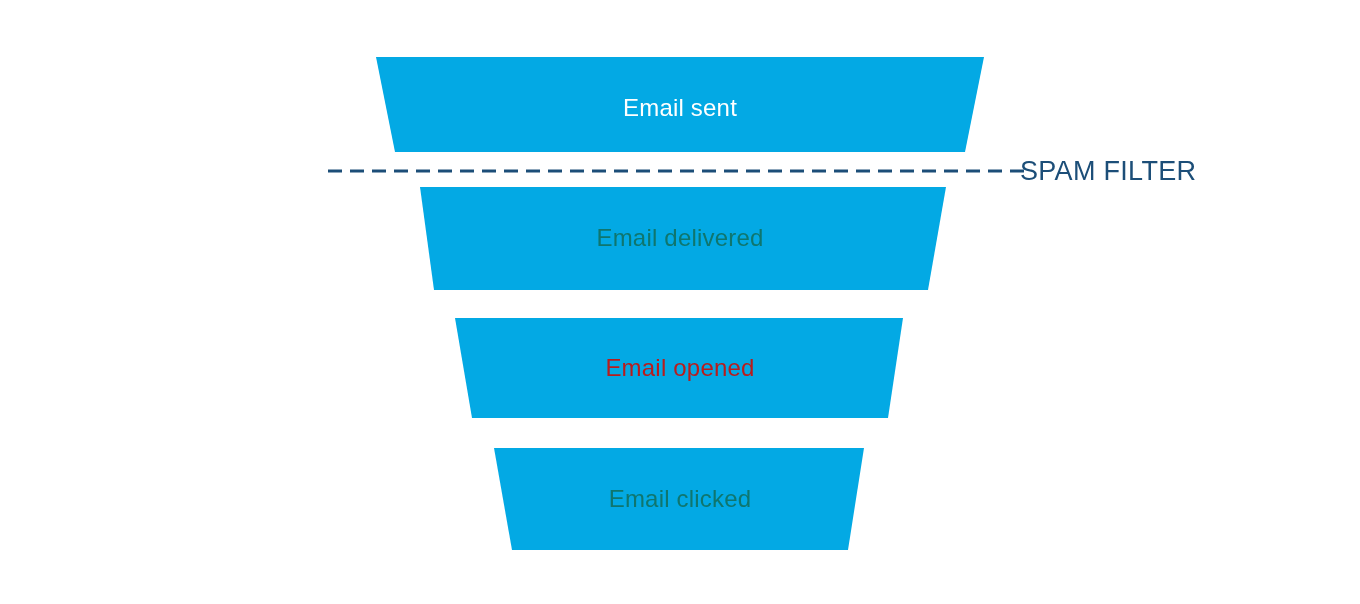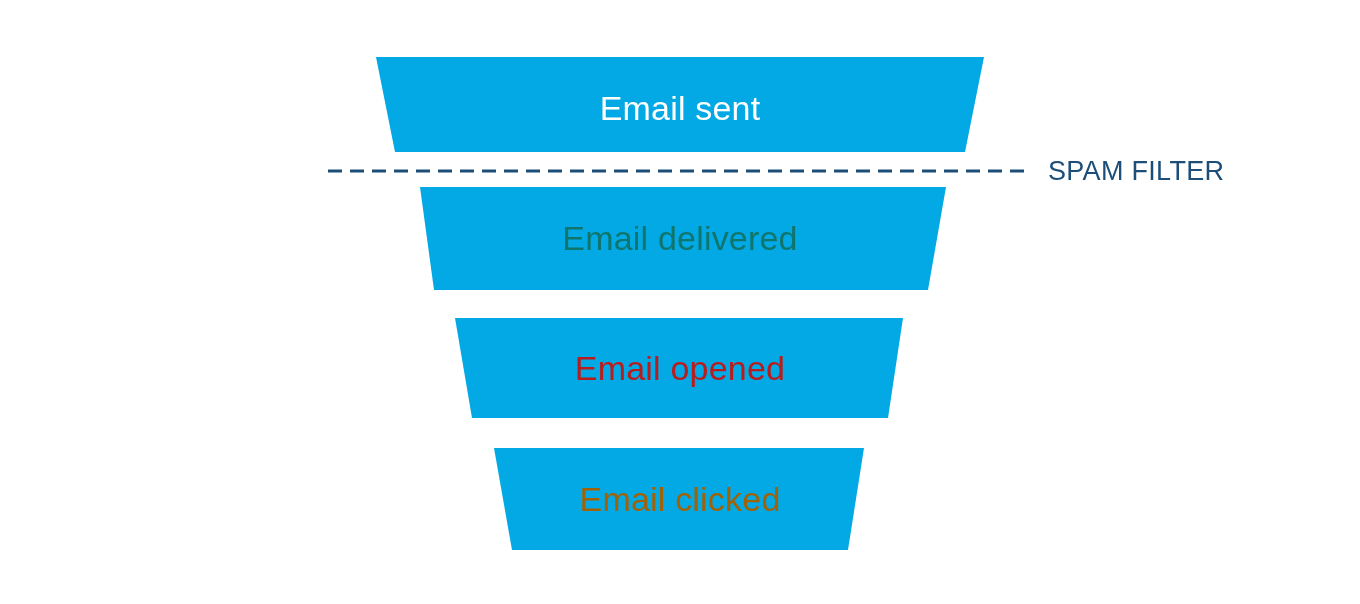--- a/index.html
+++ b/index.html
@@ -19,21 +19,21 @@
     position: absolute;
     left: 0;
     top: 0;
     width: 1360px;
     height: 604px;
     display: block;
   }
   .stage-label {
     position: absolute;
     color: #ffffff;
-    font-size: 34px;
+    font-size: 24px;
     font-weight: 400;
     letter-spacing: 0.2px;
     white-space: nowrap;
     text-align: center;
     transform: translate(-50%, -50%);
     pointer-events: none;
   }
   .divider-label {
     position: absolute;
     font-size: 27px;
@@ -51,15 +51,15 @@
   <polygon points="376,57 984,57 965,152 395,152" fill="#03A9E4"></polygon>
   <polygon points="420,187 946,187 928,290 434,290" fill="#03A9E4"></polygon>
   <polygon points="455,318 903,318 888,418 472,418" fill="#03A9E4"></polygon>
   <polygon points="494,448 864,448 848,550 512,550" fill="#03A9E4"></polygon>
   <line x1="328" y1="171" x2="1030" y2="171" stroke="#1C4E78" stroke-width="3" stroke-dasharray="14 8"></line>
 </svg>
 
 <div class="stage-label" style="left: 680px; top: 108px; color: rgb(255, 255, 255);">Email sent</div>
 <div class="stage-label" style="left: 680px; top: 238px; color: #0f766e;">Email delivered</div>
 <div class="stage-label" style="left: 680px; top: 368px; color: #b91c1c;">Email opened</div>
-<div class="stage-label" style="left: 680px; top: 499px; color: #a16207;">Email clicked</div>
+<div class="stage-label" style="left: 680px; top: 499px; color: #0f766e;">Email clicked</div>
 
-<div class="divider-label" style="left: 1048px; top: 171px; color: rgb(28, 78, 120);">SPAM FILTER</div>
+<div class="divider-label" style="left: 1020px; top: 171px; color: rgb(28, 78, 120);">SPAM FILTER</div>
 
 </body></html>

